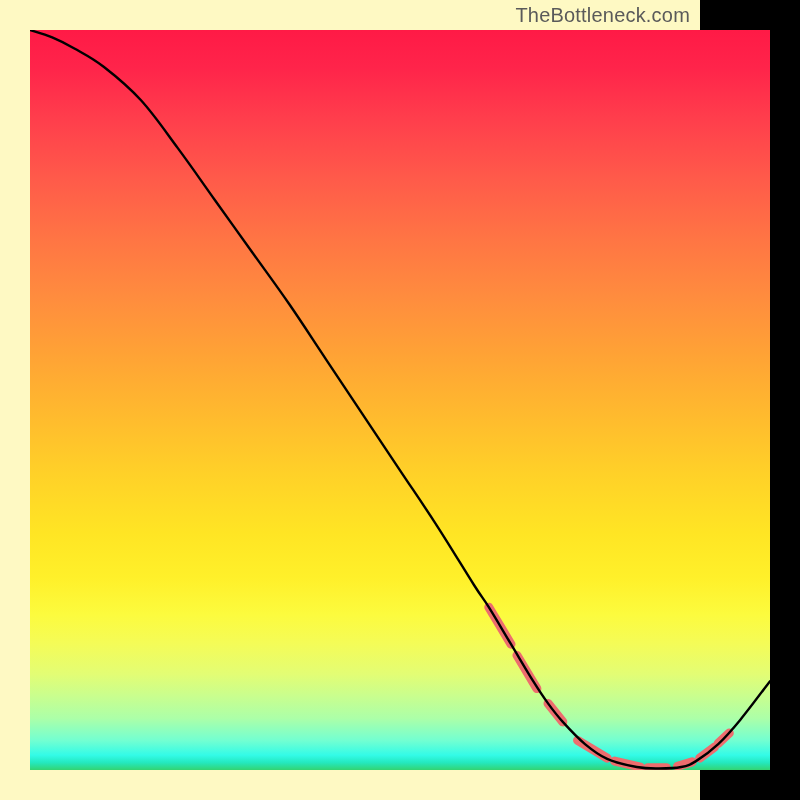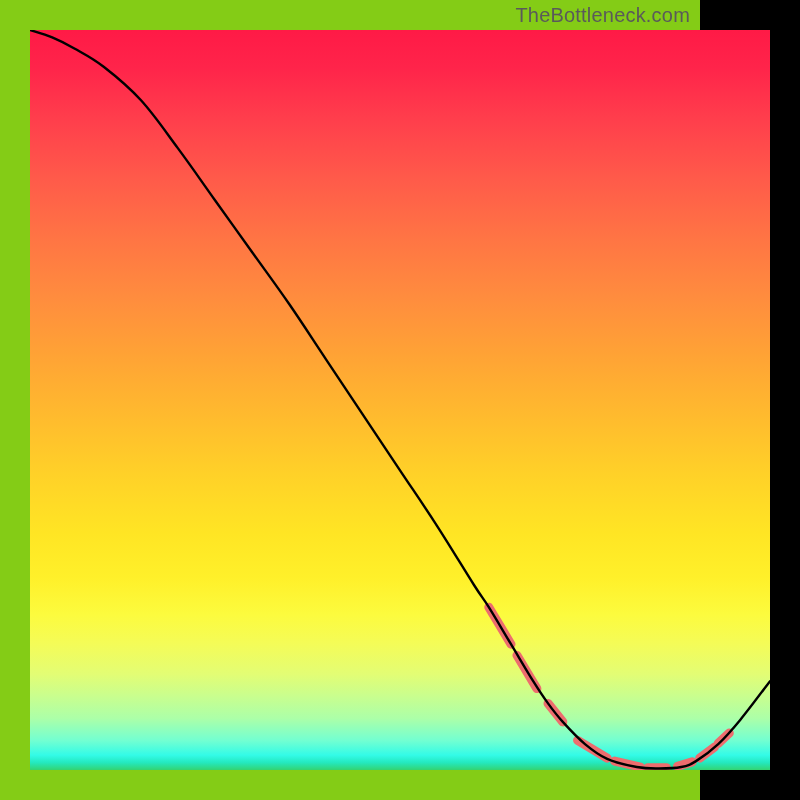--- a/index.html
+++ b/index.html
@@ -7,21 +7,21 @@
     padding: 0;
     width: 800px;
     height: 800px;
     background: #000000;
     overflow: hidden;
   }
   .stage {
     position: relative;
     width: 700px;
     height: 800px;
-    background: #84cc16;
+    background: #fef9c3;
   }
   .plot-area {
     position: absolute;
     left: 30px;
     top: 30px;
     width: 740px;
     height: 740px;
   }
   .gradient-bg {
     position: absolute;

